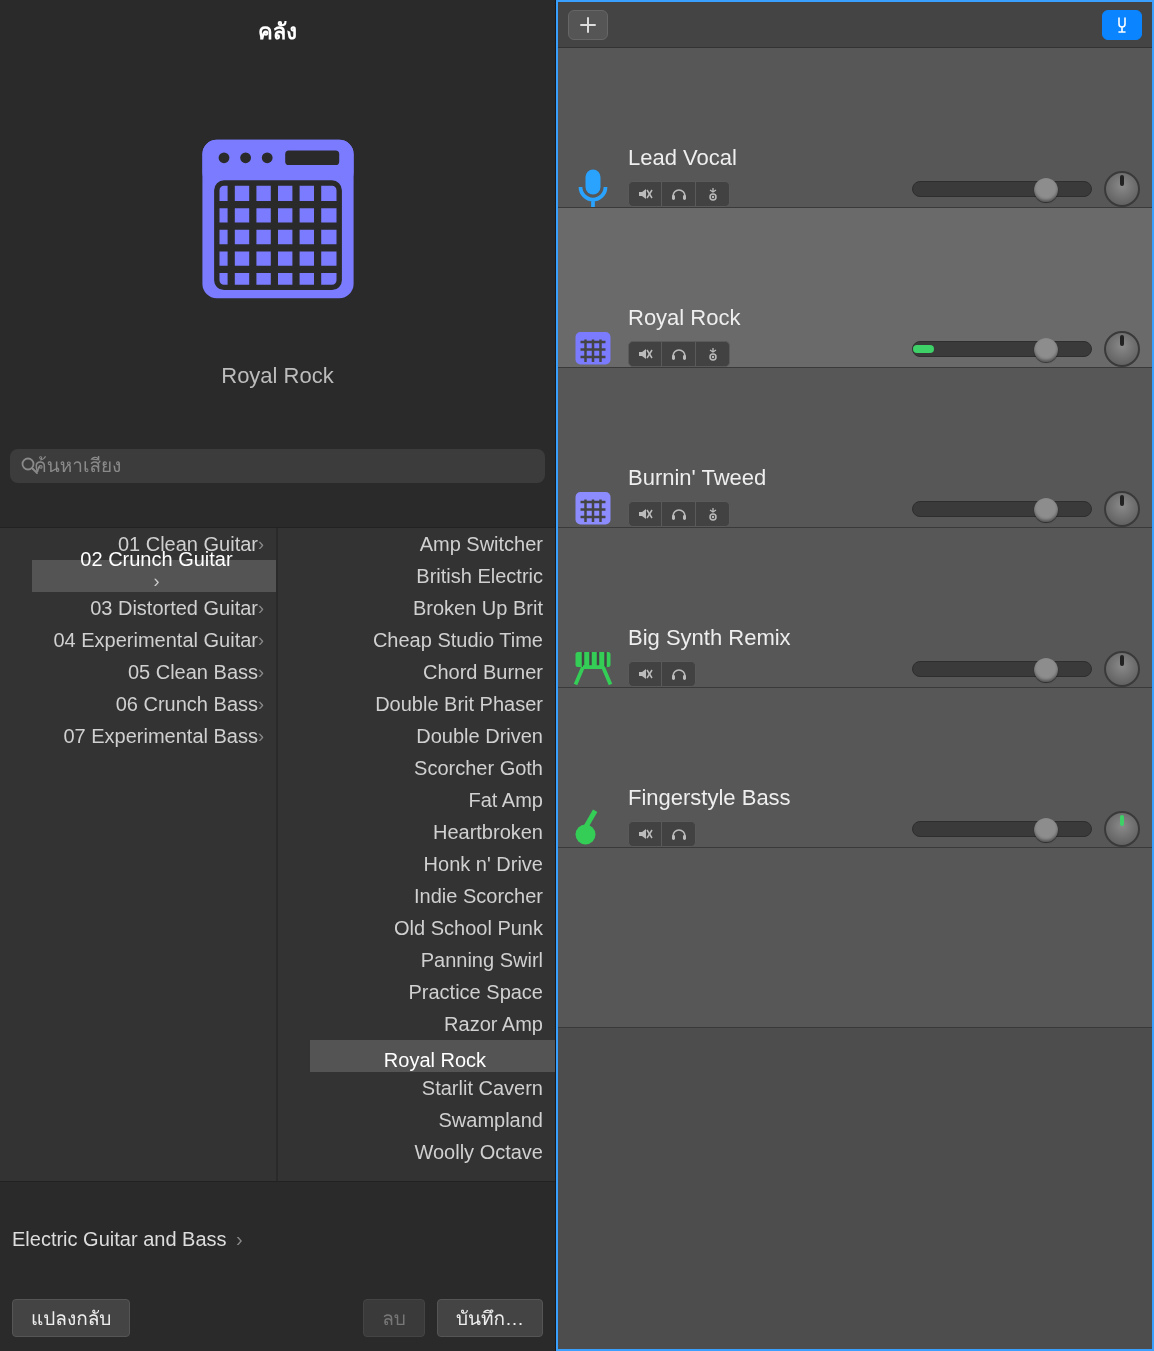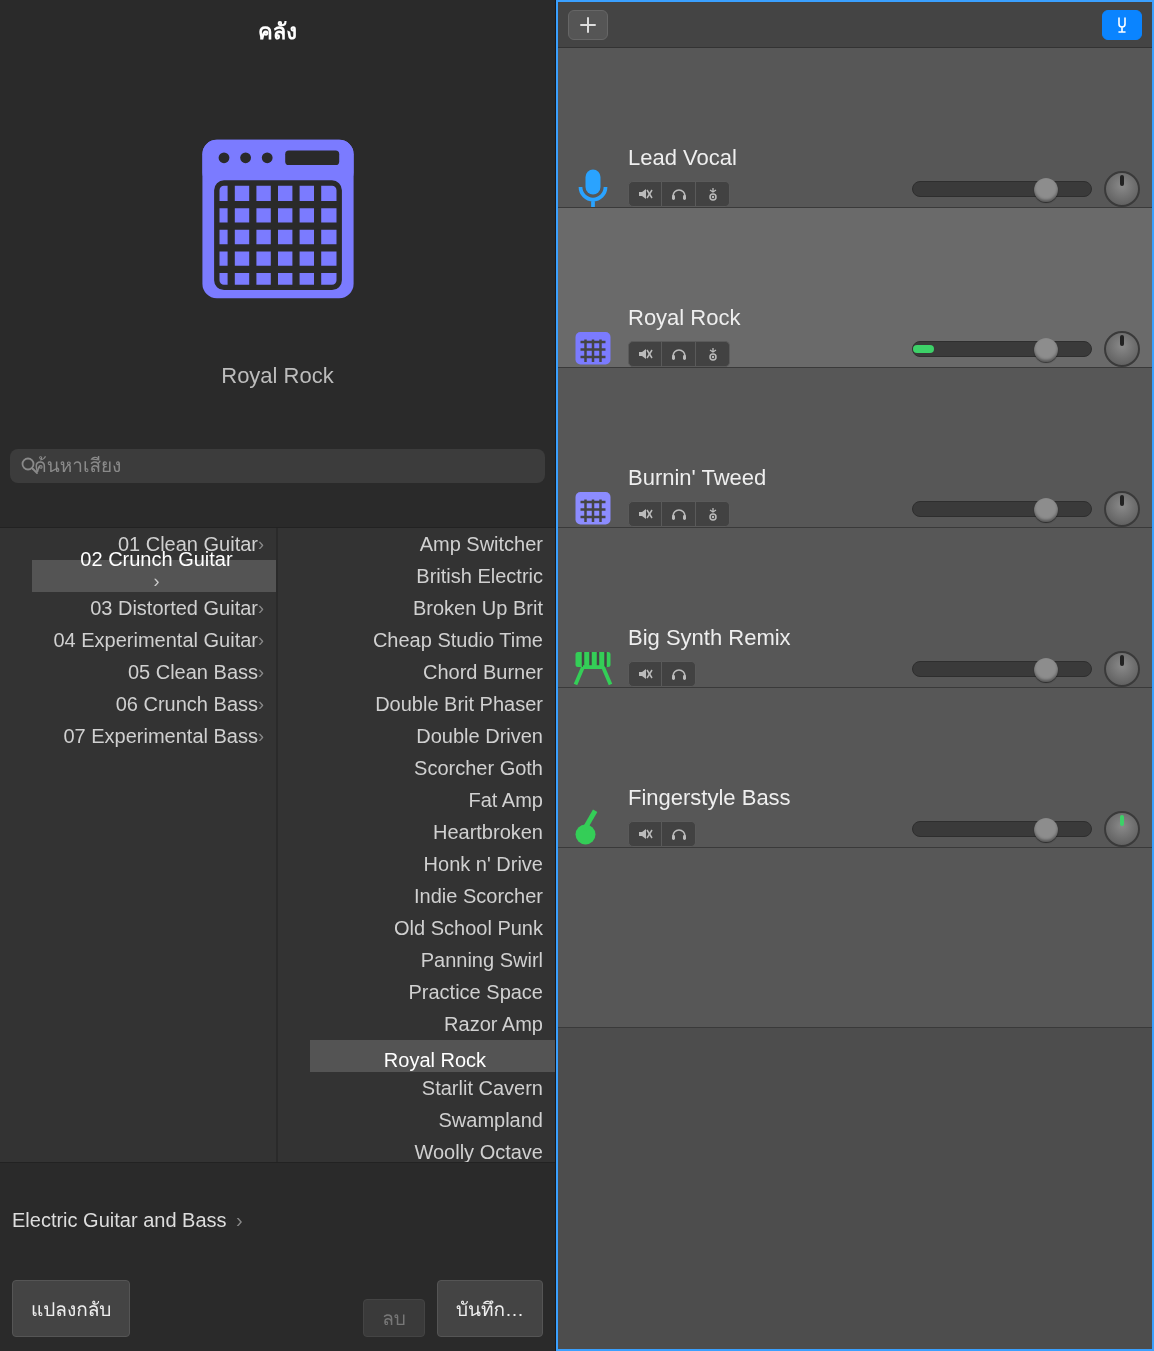--- a/index.html
+++ b/index.html
@@ -107,21 +107,21 @@
   .btnbar .right { display: flex; gap: 12px; }
   .mbtn {
     background: #444;
     border: 1px solid #555;
     border-radius: 4px;
     color: #eee;
     font-size: 19px;
     padding: 3px 18px;
     cursor: pointer;
   }
-  .mbtn.dis { color: #777; background:#3a3a3a; border-color:#444;margin-top:19px; }
+  .mbtn.dis { color: #777; background:#3a3a3a; border-color:#444; }
 
   
   .tracks {
     flex: 1;
     height: 100%;
     background: #4d4d4d;
     display: flex;
     flex-direction: column;
     border: 2px solid #3aa0ff;
   }

